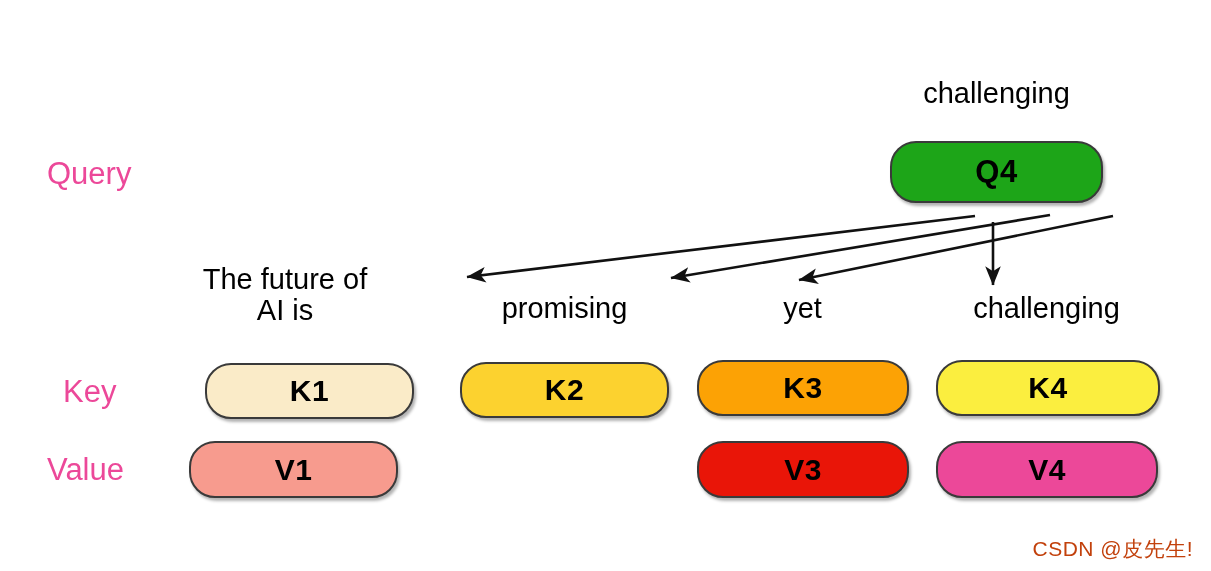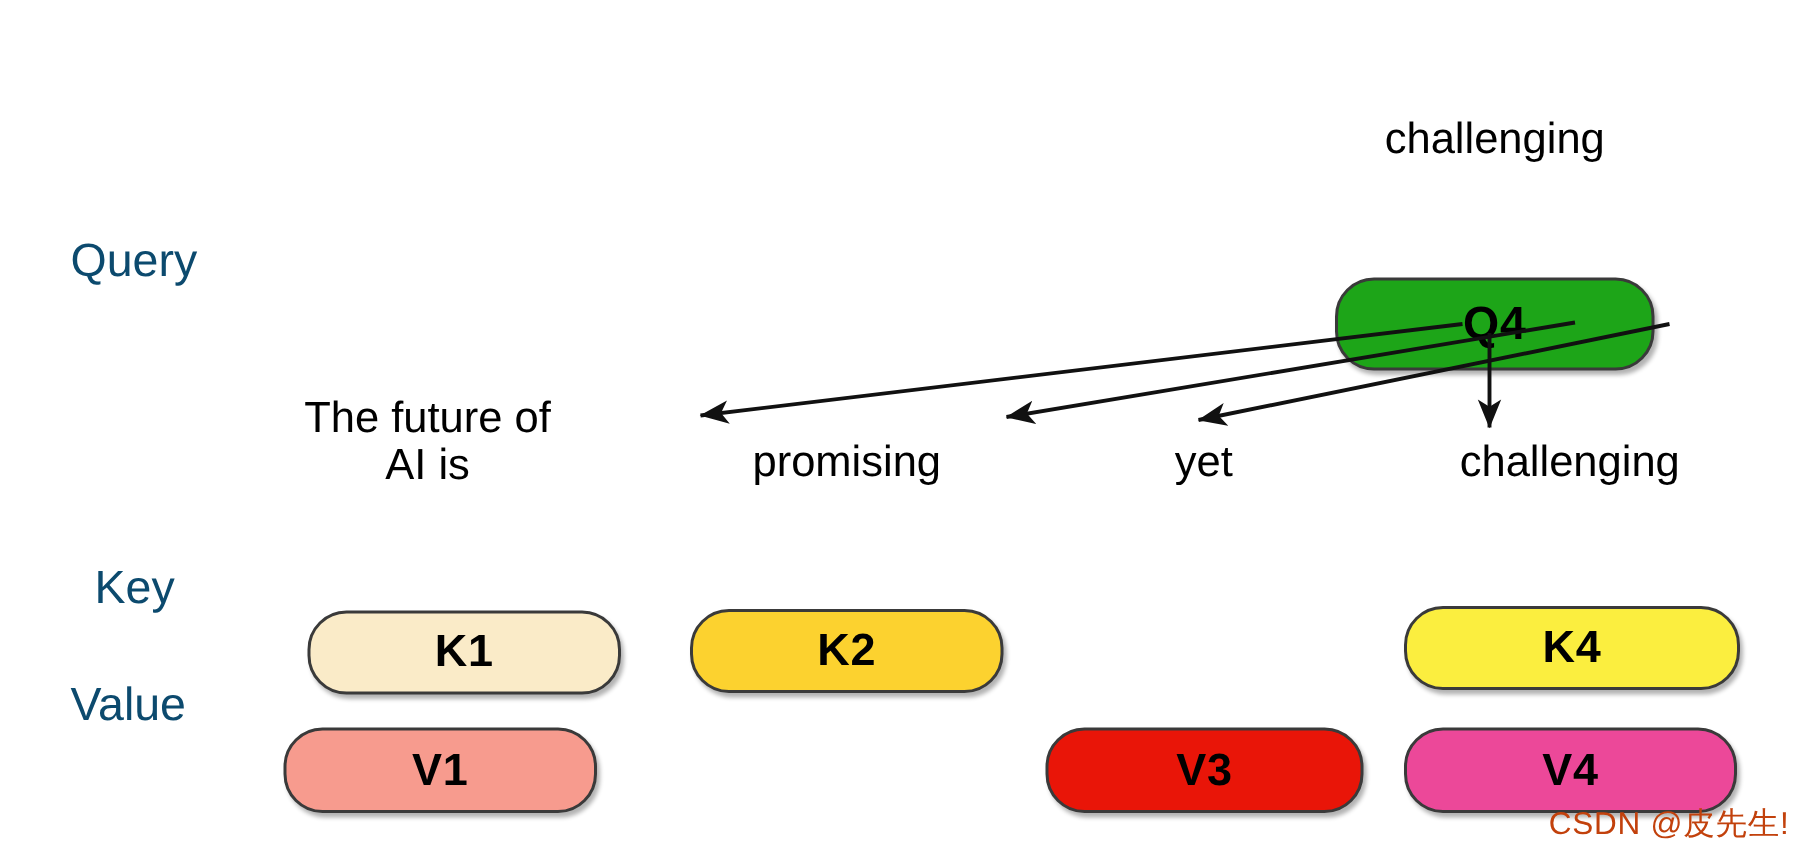--- a/index.html
+++ b/index.html
@@ -13,21 +13,21 @@
     width: 1211px;
     height: 571px;
     background: #ffffff;
     font-family: "Liberation Sans", sans-serif;
     overflow: hidden;
   }
   
   .row-label {
     position: absolute;
     font-size: 31px;
-    color: #0c4a6e;
+    color: #ec4899;
     white-space: nowrap;
     line-height: 1;
   }
   #label-query { left: 47px;  top: 158px; }
   #label-key   { left: 63px;  top: 376px; }
   #label-value { left: 47px;  top: 454px; }
 
   
   .token-caption {
     position: absolute;
@@ -44,21 +44,20 @@
     border-radius: 26px;
     box-sizing: border-box;
     display: flex;
     align-items: center;
     justify-content: center;
     font-size: 30px;
     font-weight: bold;
     color: #000000;
     box-shadow: 2px 3px 3px rgba(0,0,0,0.30);
     letter-spacing: 0.5px;
-    margin-top: 44px;
   }
   .cell-q {
     font-size: 31px;
   }
   
   #arrow-layer {
     position: absolute;
     left: 0;
     top: 0;
     width: 1211px;
@@ -89,20 +88,21 @@
   <div class="cell cell-q" id="query-box" style="left: 890px; top: 141px; width: 213px; height: 62px; background: rgb(29, 165, 24); border-color: rgb(58, 58, 58);">Q4</div>
 
   <div class="token-caption" id="caption-0" style="left: 170px; top: 264px; width: 230px; height: auto;">The future of
 AI is</div>
   <div class="token-caption" id="caption-1" style="left: 452px; top: 293px; width: 225px; height: auto;">promising</div>
   <div class="token-caption" id="caption-2" style="left: 690px; top: 293px; width: 225px; height: auto;">yet</div>
   <div class="token-caption" id="caption-3" style="left: 934px; top: 293px; width: 225px; height: auto;">challenging</div>
 
   <div class="cell" id="key-0" style="left: 205px; top: 363px; width: 209px; height: 56px; background: rgb(250, 235, 200); border-color: rgb(58, 58, 58);">K1</div>
   <div class="cell" id="key-1" style="left: 460px; top: 362px; width: 209px; height: 56px; background: rgb(252, 210, 47); border-color: rgb(58, 58, 58);">K2</div>
+  <div class="cell" id="key-2" style="left: 697px; top: 360px; width: 212px; height: 56px; background: rgb(252, 162, 5); border-color: rgb(58, 58, 58);">K3</div>
   <div class="cell" id="key-3" style="left: 936px; top: 360px; width: 224px; height: 56px; background: rgb(251, 238, 63); border-color: rgb(58, 58, 58);">K4</div>
 
   <div class="cell" id="val-0" style="left: 189px; top: 441px; width: 209px; height: 57px; background: rgb(247, 155, 142); border-color: rgb(58, 58, 58);">V1</div>
   <div class="cell" id="val-2" style="left: 697px; top: 441px; width: 212px; height: 57px; background: rgb(233, 21, 8); border-color: rgb(58, 58, 58);">V3</div>
   <div class="cell" id="val-3" style="left: 936px; top: 441px; width: 222px; height: 57px; background: #ec4899; border-color: rgb(58, 58, 58);">V4</div>
 
   <svg id="arrow-layer" viewBox="0 0 1211 571" xmlns="http://www.w3.org/2000/svg">
     <defs>
       <marker id="ah" markerWidth="9" markerHeight="9" refX="7.2" refY="3.2" orient="auto" markerUnits="strokeWidth">
         <path d="M7.4,3.2 L0,0.2 L1.9,3.2 L0,6.2 Z" fill="#111111"></path>

